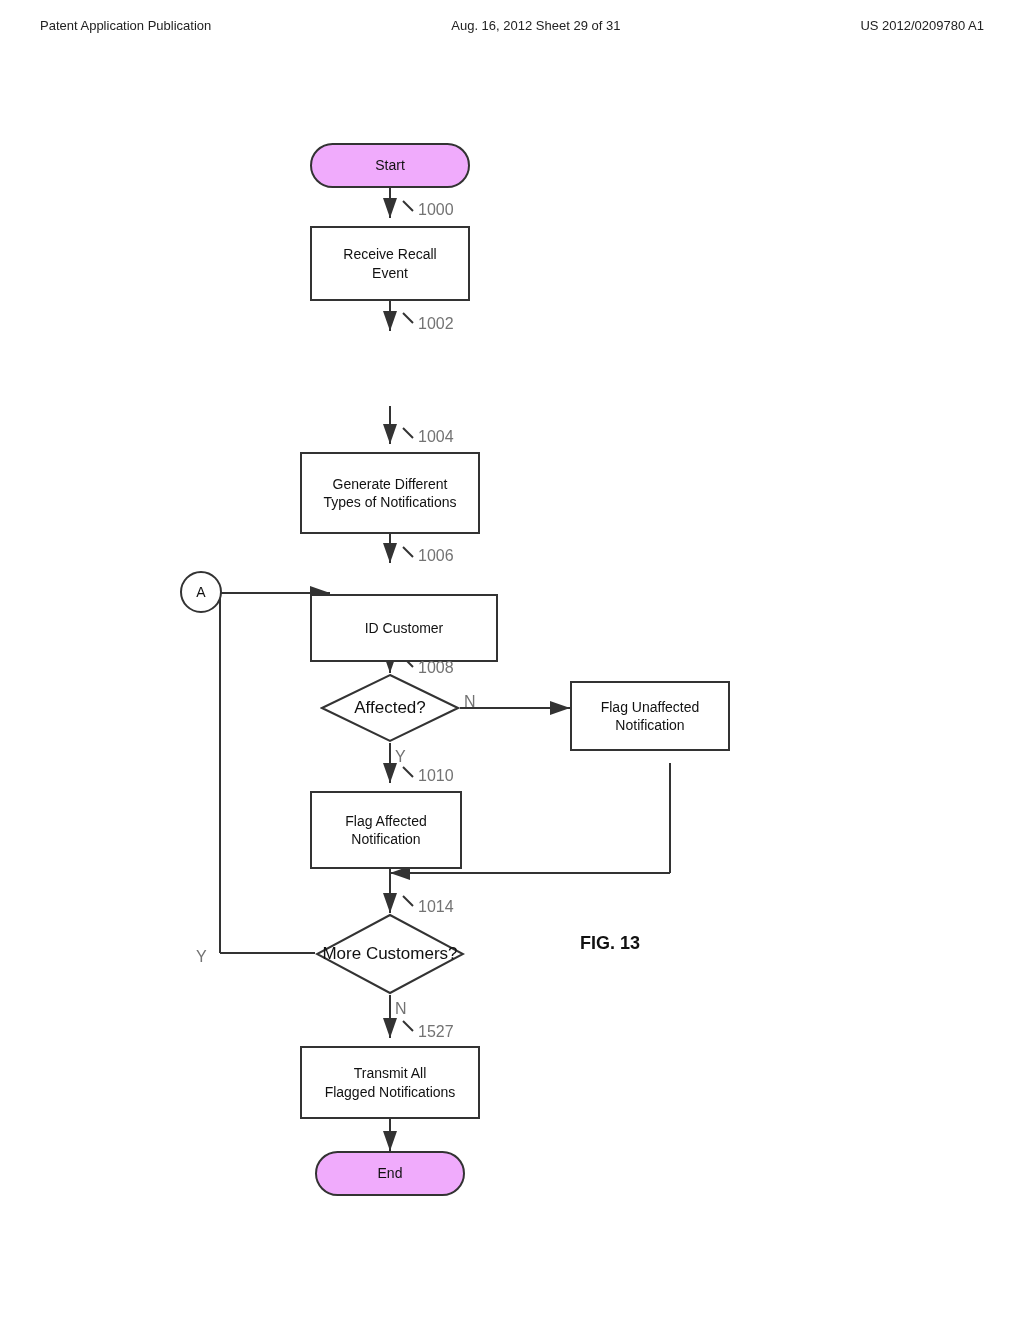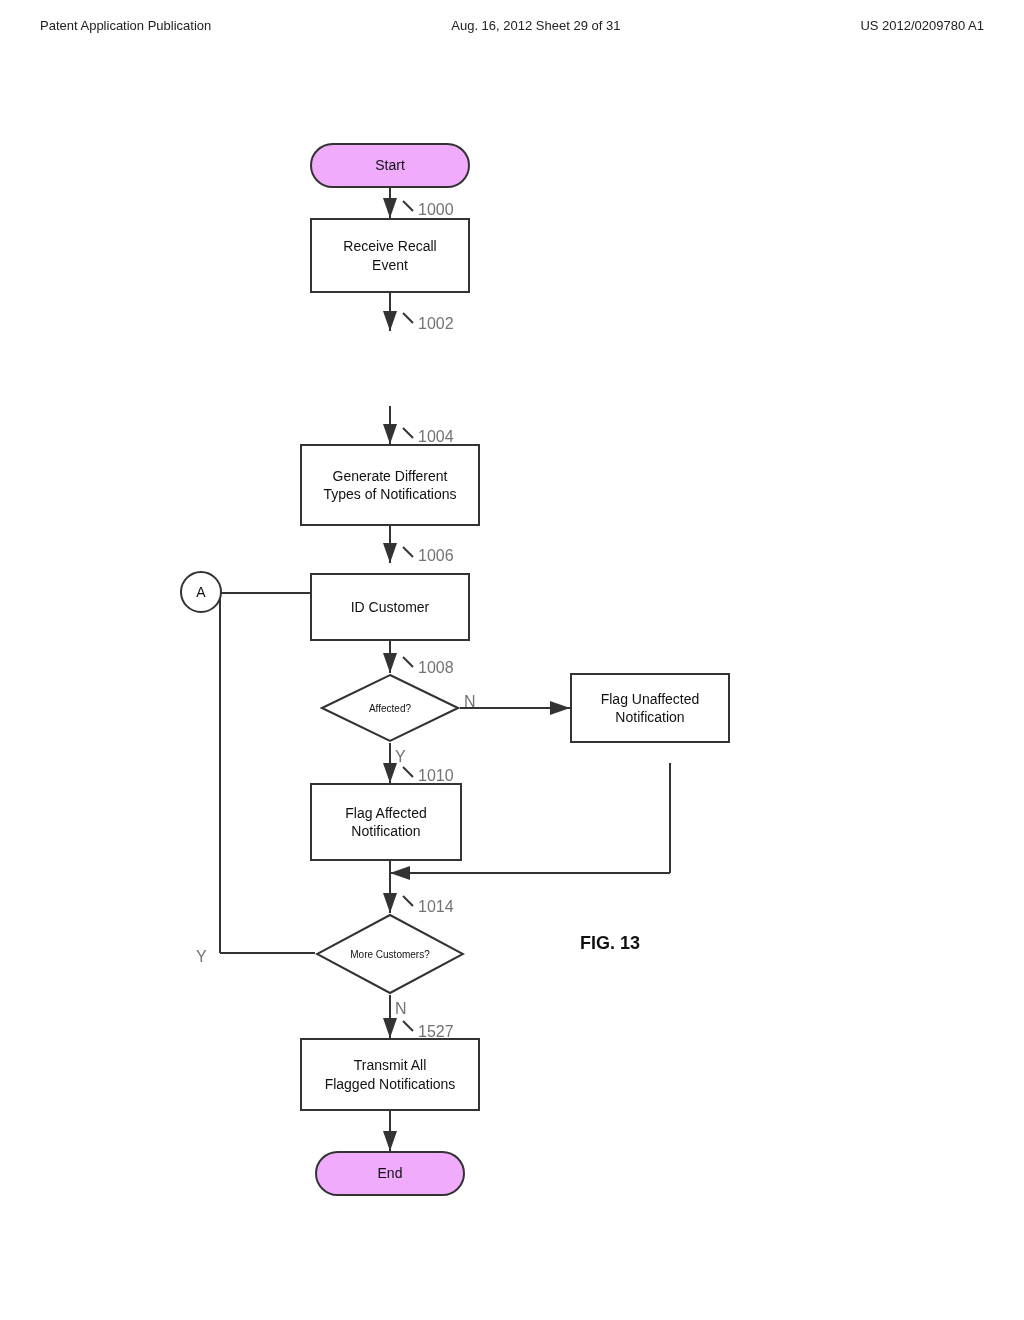--- a/index.html
+++ b/index.html
@@ -44,20 +44,21 @@
 
     .rounded-rect {
       border: 2px solid #333;
       border-radius: 30px;
       background: #f0abfc;
     }
 
     .rect {
       border: 2px solid #333;
       background: #fff;
+      margin-top: 8px;
     }
 
     .diamond {
       background: #fff;
       border: none;
     }
 
     .diamond-inner {
       width: 100%;
       height: 100%;
@@ -69,21 +70,21 @@
 
     .diamond svg {
       position: absolute;
       top: 0; left: 0;
       width: 100%; height: 100%;
     }
 
     .diamond-text {
       position: relative;
       z-index: 2;
-      font-size: 10px;
+      font-size: 17px;
       text-align: center;
     }
 
     .circle-label {
       border: 2px solid #333;
       border-radius: 50%;
       background: #fff;
       font-size: 14px;
     }
 
@@ -202,21 +203,21 @@
 
   <div class="node rect" style="left:300px; top:391px; width:180px; height:82px;">
     <span style="white-space:pre-line; text-align:center;">Generate Different
 Types of Notifications</span>
   </div>
 
   <div class="step-label" style="left:418px; top:494px;">
     <span>1006</span>
   </div>
 
-  <div class="node rect" style="left:310px; top:520px; width:160px; height:68px;">
+  <div class="node rect" style="left:310px; top:533px; width:188px; height:68px;">
     <span style="white-space:pre-line; text-align:center;">ID Customer</span>
   </div>
 
   <div class="step-label" style="left:418px; top:606px;">
     <span>1008</span>
   </div>
 
   <div class="node diamond" style="left:320px; top:620px; width:140px; height:70px;">
     <div class="diamond-inner">
       <svg viewBox="0 0 140 70" xmlns="http://www.w3.org/2000/svg">

